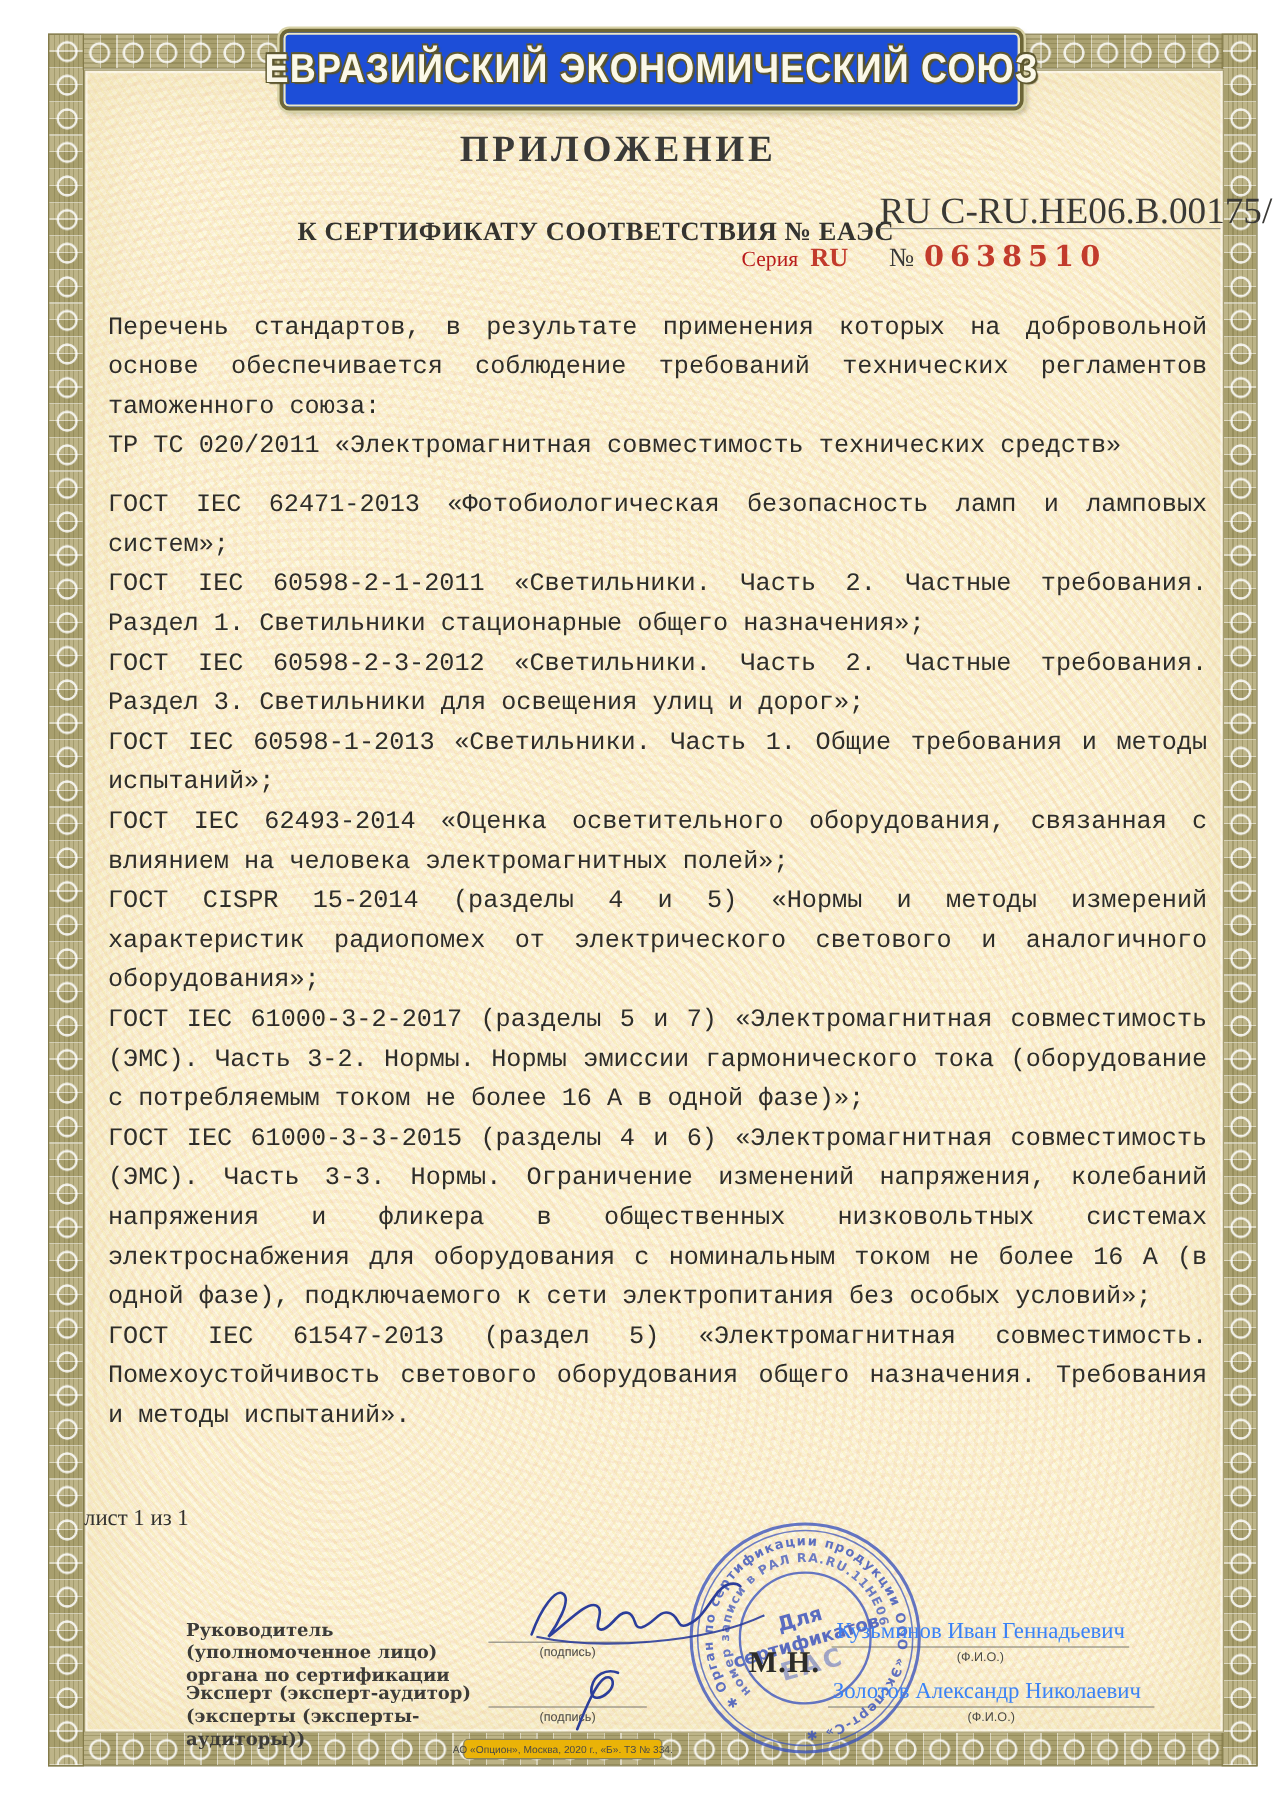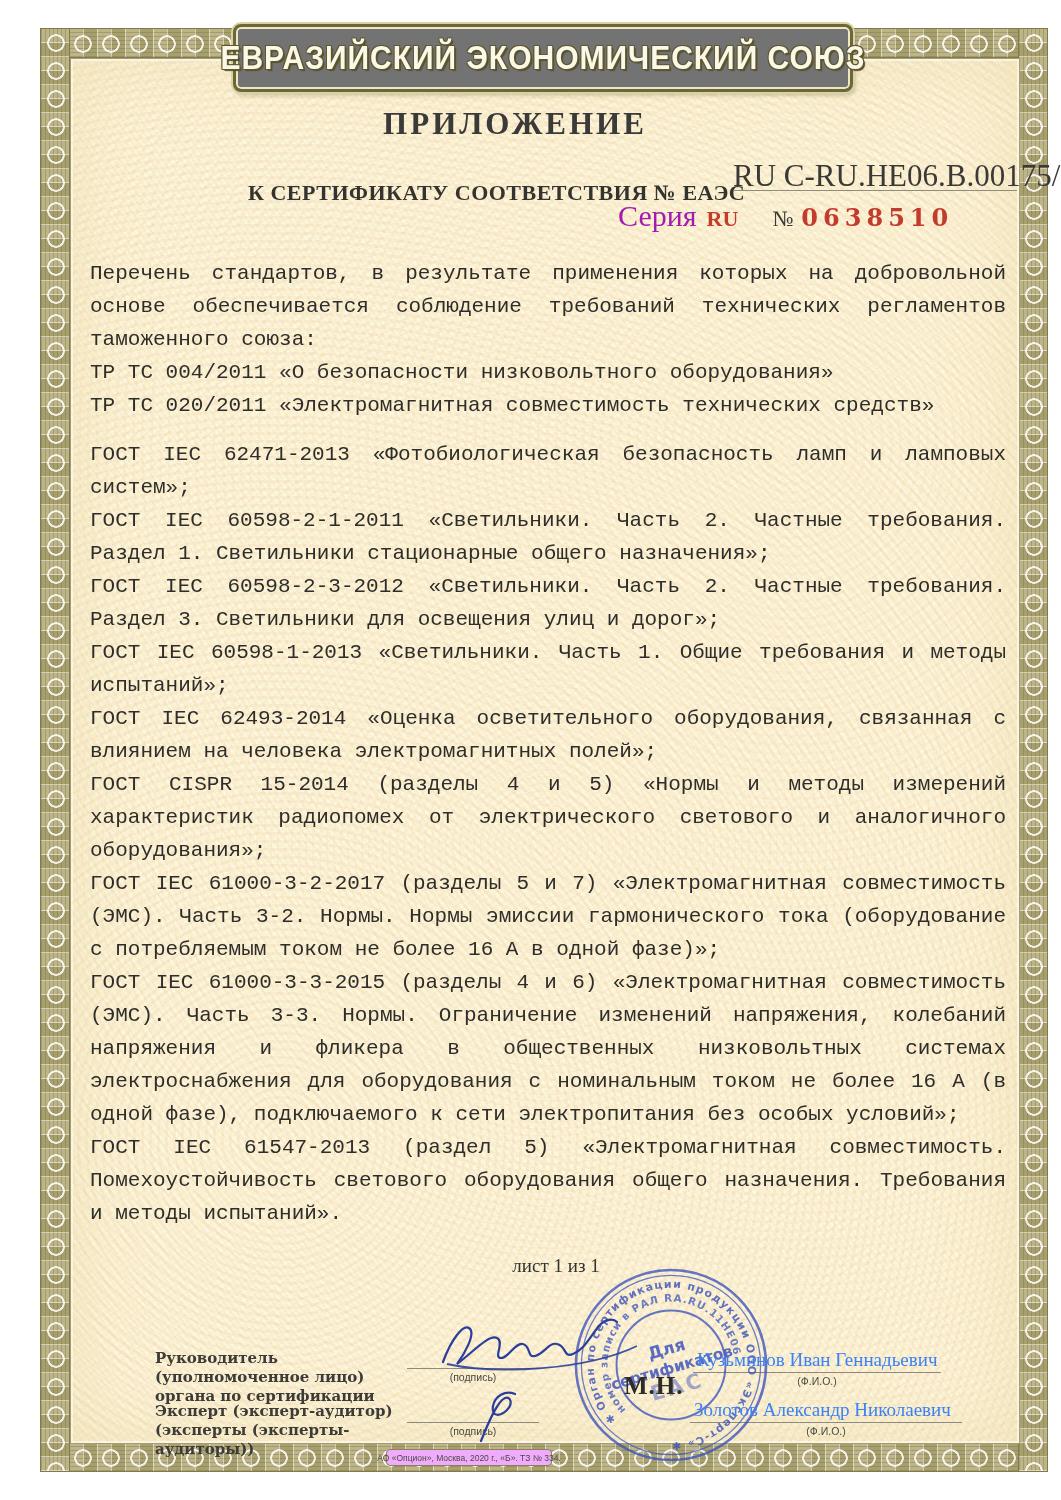--- a/index.html
+++ b/index.html
@@ -38,47 +38,47 @@
       repeating-linear-gradient(55deg, rgba(243,230,116,0.22) 0 2px, rgba(0,0,0,0) 2px 5px),
       repeating-linear-gradient(-35deg, rgba(248,216,186,0.16) 0 2px, rgba(0,0,0,0) 2px 6px),
       #fcf7e2;
     border:1px solid #a69d72;
     box-shadow: inset 0 0 0 2px rgba(255,255,255,.55), inset 0 0 70px rgba(231,216,160,.5);
   }
 
   
   .banner{position:absolute;left:233px;top:24px;width:614px;height:62px;z-index:5;
     display:flex;align-items:center;justify-content:center;
-    background:#737373;border:3px solid #6d6636;border-radius:8px;
+    background:#1d4ed8;border:3px solid #6d6636;border-radius:8px;
     box-shadow: inset 0 0 0 2px #ece7c5, 0 0 0 2px #d8d2a6, 2px 3px 4px rgba(90,84,40,.35);}
   .banner-text{font-family:"Liberation Sans",sans-serif;font-weight:bold;font-size:30px;
     letter-spacing:1px;color:#fbf8e8;white-space:nowrap;transform:scaleY(1.12);
     text-shadow:-1px -1px 0 #5e5830,1px -1px 0 #5e5830,-1px 1px 0 #5e5830,1px 1px 0 #5e5830,2px 2px 1px #564f28;}
   .doc-title{position:absolute;left:70px;top:106px;width:890px;text-align:center;z-index:4;
     font-size:31px;font-weight:bold;letter-spacing:3px;color:#3a3a38;}
   .subtitle{position:absolute;left:248px;top:180px;z-index:4;
     font-size:22px;font-weight:bold;letter-spacing:.5px;color:#34332f;white-space:nowrap;}
   .cert-number{position:absolute;left:733px;top:158px;width:284px;z-index:4;
     font-size:31px;color:#3a3936;white-space:nowrap;}
   .cert-underline{position:absolute;left:733px;top:190px;width:284px;height:1px;background:#8f8d80;z-index:4;}
   .series-row{position:absolute;left:618px;top:199px;z-index:4;display:flex;align-items:baseline;white-space:nowrap;}
-  .series-label{font-size:30px;color:#a21caf;}
+  .series-label{font-size:18px;color:#b91c1c;}
   .series-value{font-size:22px;font-weight:bold;margin-left:10px;}
   .number-sign{font-size:22px;color:#3a3936;margin-left:34px;}
   .blank-number{font-family:"DejaVu Serif",serif;font-weight:bold;font-size:24px;letter-spacing:5px;margin-left:8px;}
 
   
   .body-text{position:absolute;left:90px;top:257px;width:916px;z-index:4;
     font-size:21px;line-height:33px;color:#2e2d2a;text-align:justify;}
   .body-text p{margin:0;font-family:Liberation Mono, monospace;}
   .block-gap{height:16px;}
 
   
-  .sheet-indicator{position:absolute;left:70px;top:1255px;width:940px;text-align:center;
-    font-size:19px;color:#33322f;z-index:4;padding-left:16px;}
+  .sheet-indicator{position:absolute;left:70px;top:1255px;width:940px;
+    font-size:19px;color:#33322f;z-index:4;}
   .role-label{position:absolute;font-family:"DejaVu Serif",serif;font-weight:bold;
     font-size:15px;line-height:19px;color:#3c3b38;z-index:4;}
   .role-1{left:155px;top:1349px;width:262px;}
   .role-2{left:155px;top:1402px;width:272px;}
   .rule{position:absolute;height:1px;background:#8d8b80;z-index:4;}
   .sign-line-1{left:407px;top:1368px;width:132px;}
   .sign-line-2{left:407px;top:1422px;width:132px;}
   .caption{position:absolute;text-align:center;font-family:"Liberation Sans",sans-serif;
     font-size:10.5px;color:#4a4944;z-index:6;}
   .sign-cap-1{left:407px;top:1371px;width:132px;}
@@ -90,21 +90,21 @@
   .name-line-2{left:690px;top:1422px;width:272px;}
   .fio-cap-1{left:693px;top:1375px;width:248px;}
   .fio-cap-2{left:690px;top:1425px;width:272px;}
   .mn-label{position:absolute;left:624px;top:1372px;z-index:7;
     font-size:25px;font-weight:bold;letter-spacing:1px;color:#2d2c29;}
   .stamp{position:absolute;left:572px;top:1266px;width:198px;height:198px;z-index:5;opacity:.92;}
   .sig-svg{position:absolute;z-index:6;}
   .sig-1{left:437px;top:1312px;width:210px;height:62px;}
   .sig-2{left:457px;top:1386px;width:100px;height:58px;}
   .print-box{position:absolute;left:386px;top:1449px;width:164px;height:15px;z-index:6;
-    background:#f0abfc;border:1px solid #8b8257;border-radius:4px;
+    background:#eab308;border:1px solid #8b8257;border-radius:4px;
     display:flex;align-items:center;justify-content:center;
     font-family:"Liberation Sans",sans-serif;font-size:8.5px;color:#4a4a46;white-space:nowrap;}
 </style>
 </head>
 <body>
 
 <div class="page">
 
   <div class="band band-h band-top"></div>
   <div class="band band-h band-bottom"></div>
@@ -121,21 +121,20 @@
   <div class="cert-underline"></div>
   <div class="series-row">
     <span class="series-label">Серия</span>
     <span class="series-value" style="color:#c23b2c;">RU</span>
     <span class="number-sign">№</span>
     <span class="blank-number" style="color:#c23b2c;">0638510</span>
   </div>
 
   <div class="body-text">
     <p>Перечень стандартов, в результате применения которых на добровольной основе обеспечивается соблюдение требований технических регламентов таможенного союза:</p>
-    <p>ТР ТС 004/2011 «О безопасности низковольтного оборудования»</p>
     <p>ТР ТС 020/2011 «Электромагнитная совместимость технических средств»</p>
     <div class="block-gap"></div>
     <p>ГОСТ IEC 62471-2013 «Фотобиологическая безопасность ламп и ламповых систем»;</p>
     <p>ГОСТ IEC 60598-2-1-2011 «Светильники. Часть 2. Частные требования. Раздел 1. Светильники стационарные общего назначения»;</p>
     <p>ГОСТ IEC 60598-2-3-2012 «Светильники. Часть 2. Частные требования. Раздел 3. Светильники для освещения улиц и дорог»;</p>
     <p>ГОСТ IEC 60598-1-2013 «Светильники. Часть 1. Общие требования и методы испытаний»;</p>
     <p>ГОСТ IEC 62493-2014 «Оценка осветительного оборудования, связанная с влиянием на человека электромагнитных полей»;</p>
     <p>ГОСТ CISPR 15-2014 (разделы 4 и 5) «Нормы и методы измерений характеристик радиопомех от электрического светового и аналогичного оборудования»;</p>
     <p>ГОСТ IEC 61000-3-2-2017 (разделы 5 и 7) «Электромагнитная совместимость (ЭМС). Часть 3-2. Нормы. Нормы эмиссии гармонического тока (оборудование с потребляемым током не более 16 А в одной фазе)»;</p>
     <p>ГОСТ IEC 61000-3-3-2015 (разделы 4 и 6) «Электромагнитная совместимость (ЭМС). Часть 3-3. Нормы. Ограничение изменений напряжения, колебаний напряжения и фликера в общественных низковольтных системах электроснабжения для оборудования с номинальным током не более 16 А (в одной фазе), подключаемого к сети электропитания без особых условий»;</p>

